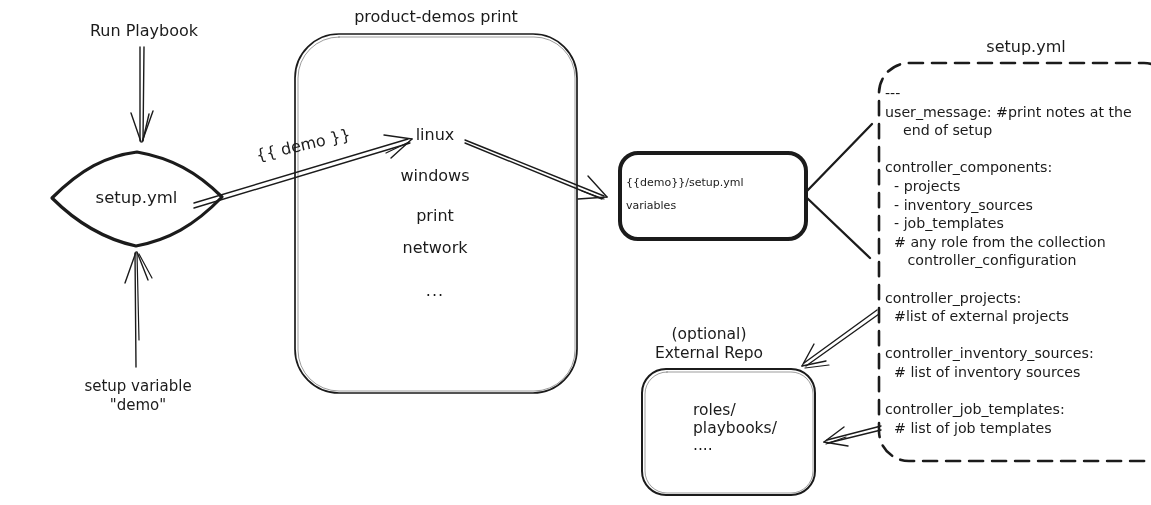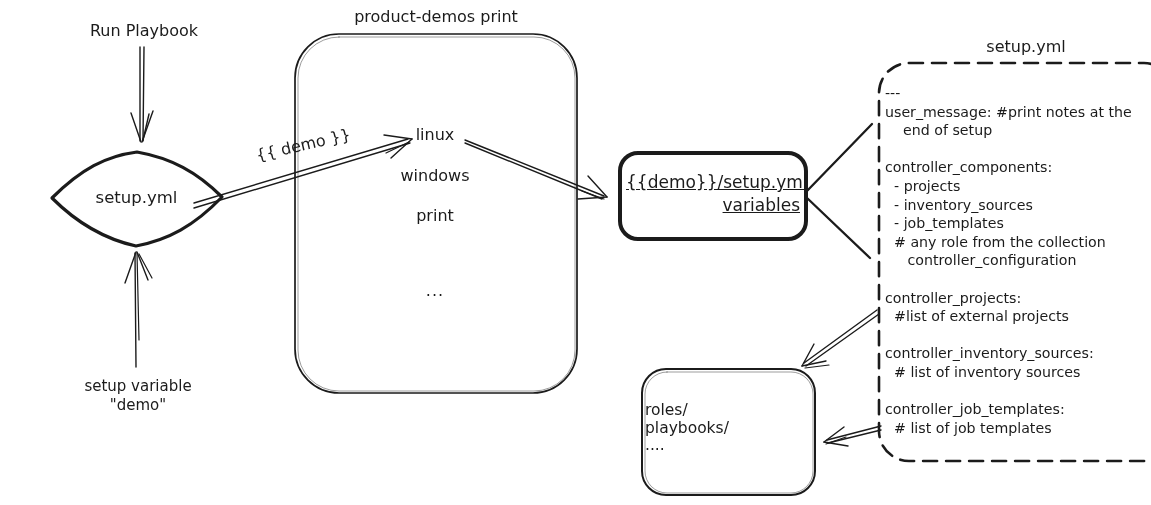--- a/index.html
+++ b/index.html
@@ -38,30 +38,30 @@
   .ri-2 { top: 206px; }
   .ri-3 { top: 238px; }
   .ri-4 { top: 281px; letter-spacing: 1px; }
   .demo-arrow-label {
     left: 219px; top: 134px; width: 108px;
     transform: rotate(-13deg);
     font-size: 16px;
   }
   .variables-label {
     left: 590px; top: 171px; width: 174px;
-    text-align: right; font-size: 17px; line-height: 23px; text-decoration: underline;
+    text-align: left; font-size: 11px; line-height: 23px;
   }
   .setupfile-title { left: 928px; top: 37px; width: 124px; }
   .setupfile-content {
     left: 849px; top: 84px; width: 286px;
     font-size: 14.2px; line-height: 18.6px;
     white-space: pre;
   }
   .external-title  { left: 600px; top: 325px; width: 146px; line-height: 19px; font-size: 15.5px; }
-  .external-content{ left: 609px; top: 402px; width: 150px; font-size: 15.5px; line-height: 17.5px; white-space: pre; }
+  .external-content{ left: 609px; top: 402px; width: 150px; font-size: 15.5px; line-height: 17.5px; white-space: pre; padding-left: 48px; }
 
   svg .stroke { stroke: #1b1b1b; fill: none; stroke-linecap: round; stroke-linejoin: round; }
 </style>
 </head>
 <body>
 
 <div id="stage">
 
   <svg id="shapes" viewBox="0 0 1151 505">
 
@@ -136,20 +136,21 @@
   <div class="lbl center diamond-label">setup.yml</div>
 
   <div class="lbl t15 center with-variable">setup variable
 "demo"</div>
 
   <div class="lbl t16 center repo-title">product-demos print</div>
 
   <div class="lbl repo-item ri-0">linux</div>
   <div class="lbl repo-item ri-1">windows</div>
   <div class="lbl repo-item ri-2">print</div>
+  <div class="lbl repo-item ri-3">network</div>
   <div class="lbl repo-item ri-4">...</div>
 
   <div class="lbl demo-arrow-label">{{ demo }}</div>
 
   <div class="lbl variables-label">{{demo}}/setup.yml
 variables</div>
 
   <div class="lbl t16 center setupfile-title">setup.yml</div>
 
   <div class="lbl setupfile-content">---
@@ -165,18 +166,20 @@
 
 controller_projects:
   #list of external projects
 
 controller_inventory_sources:
   # list of inventory sources
 
 controller_job_templates:
   # list of job templates</div>
 
+  <div class="lbl center external-title">(optional)
+External Repo</div>
 
   <div class="lbl external-content">roles/
 playbooks/
 ....</div>
 
 </div>
 
 </body></html>

